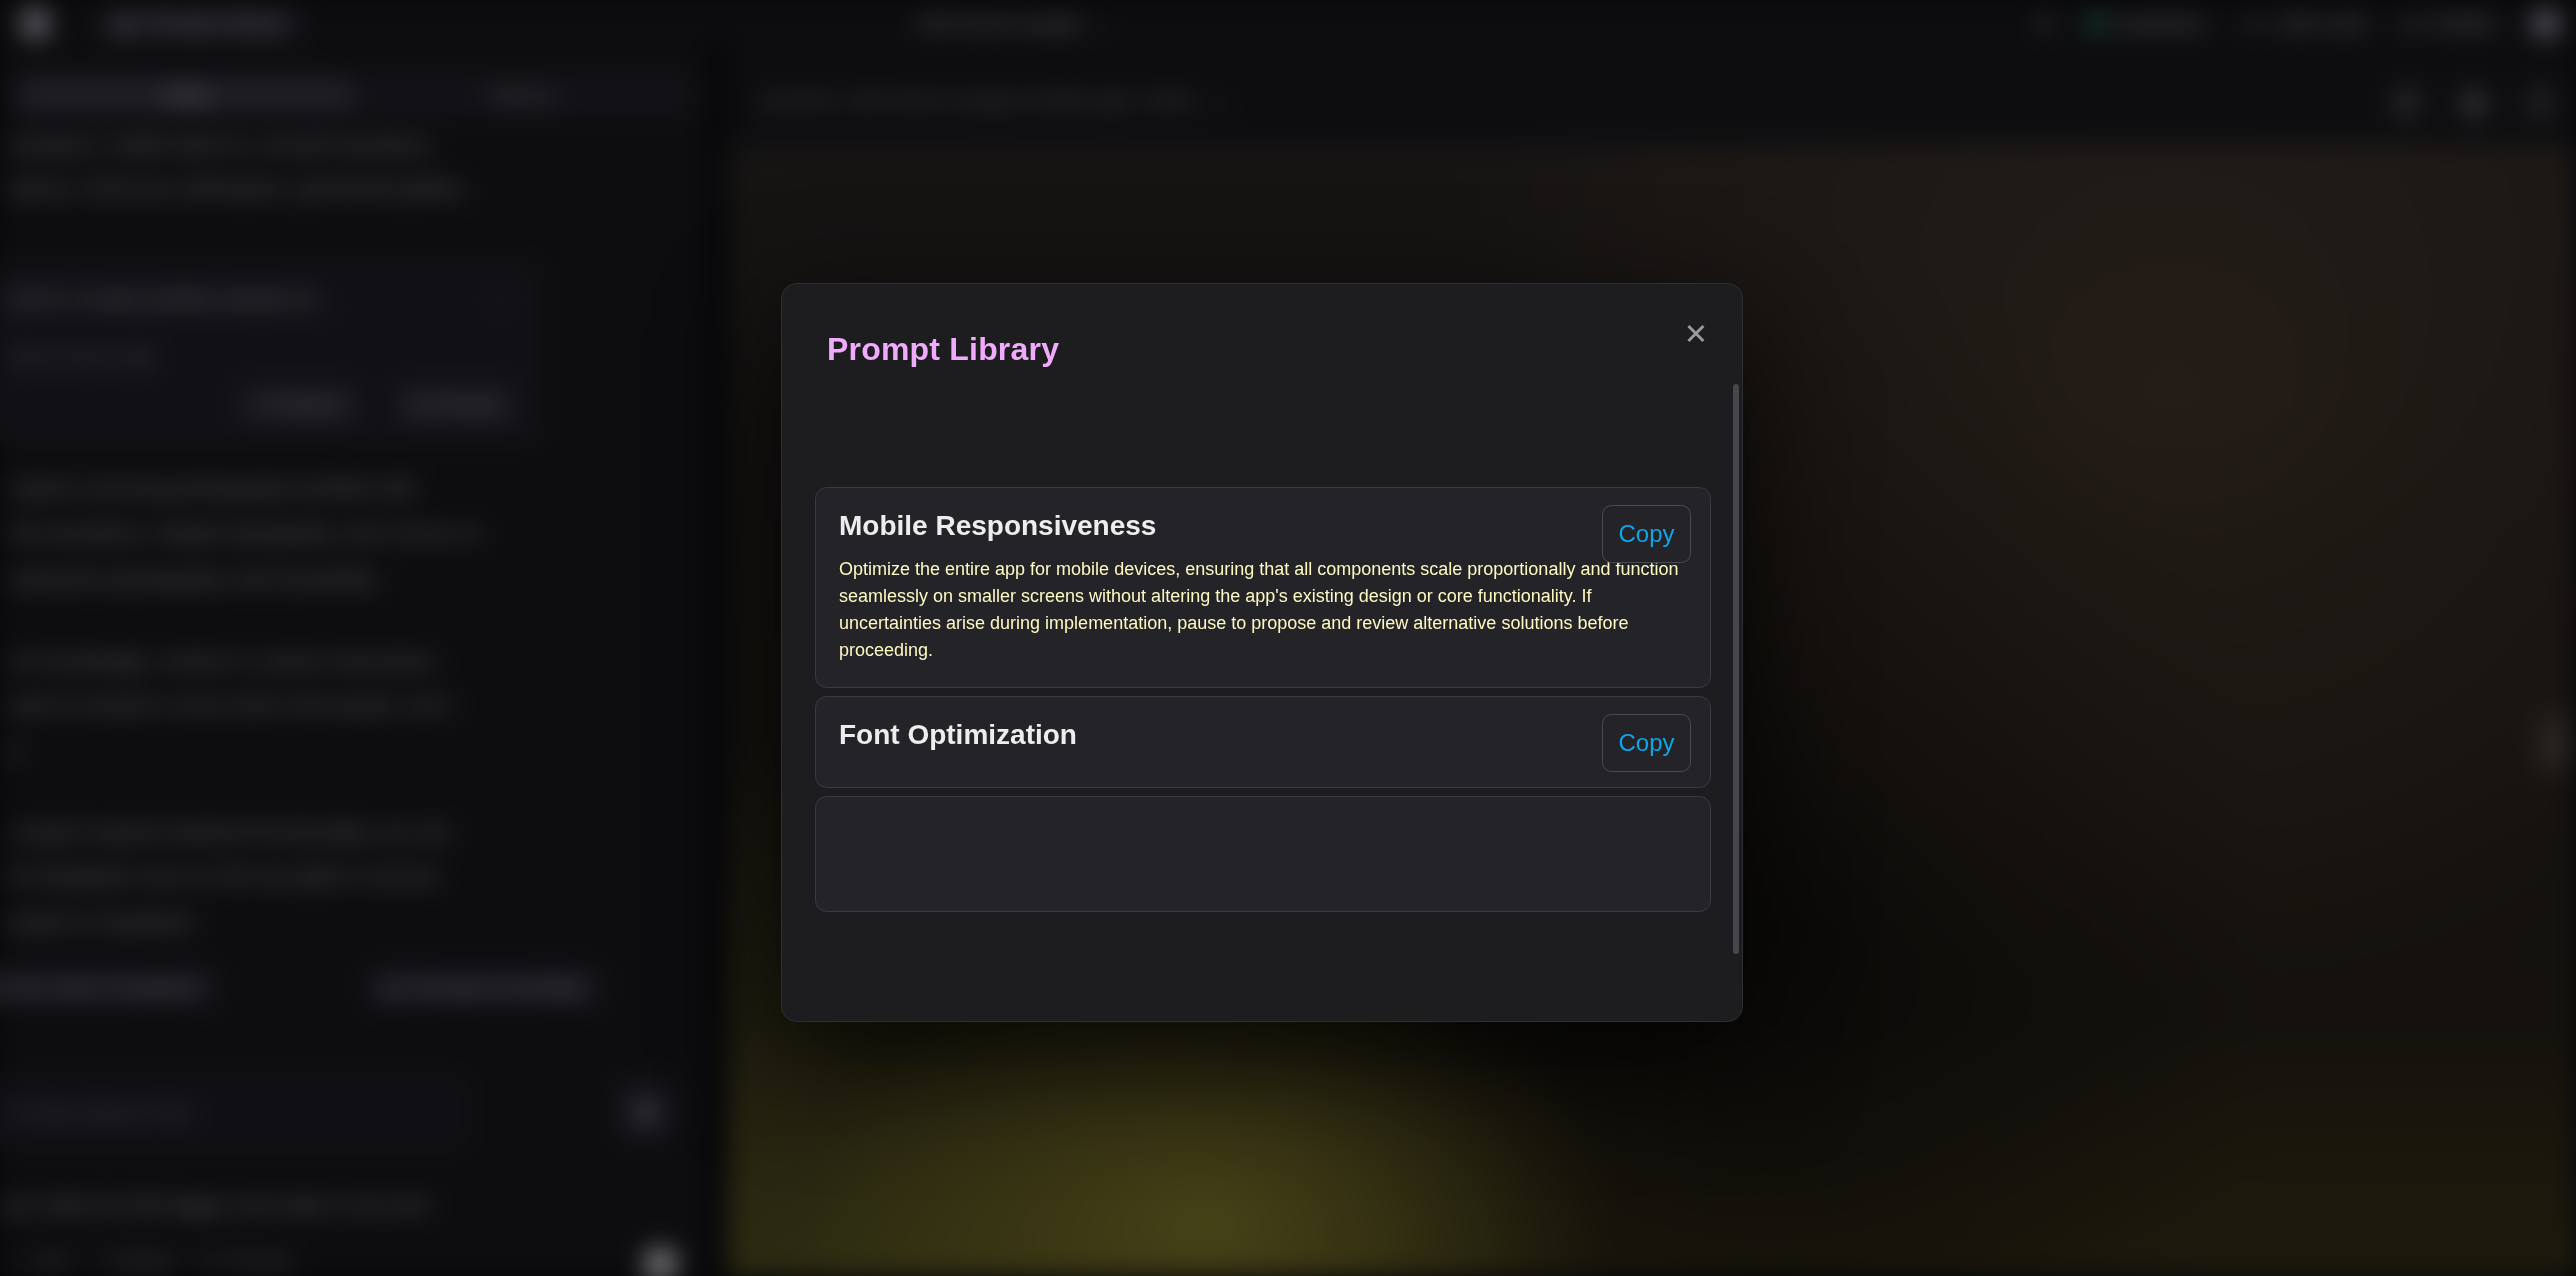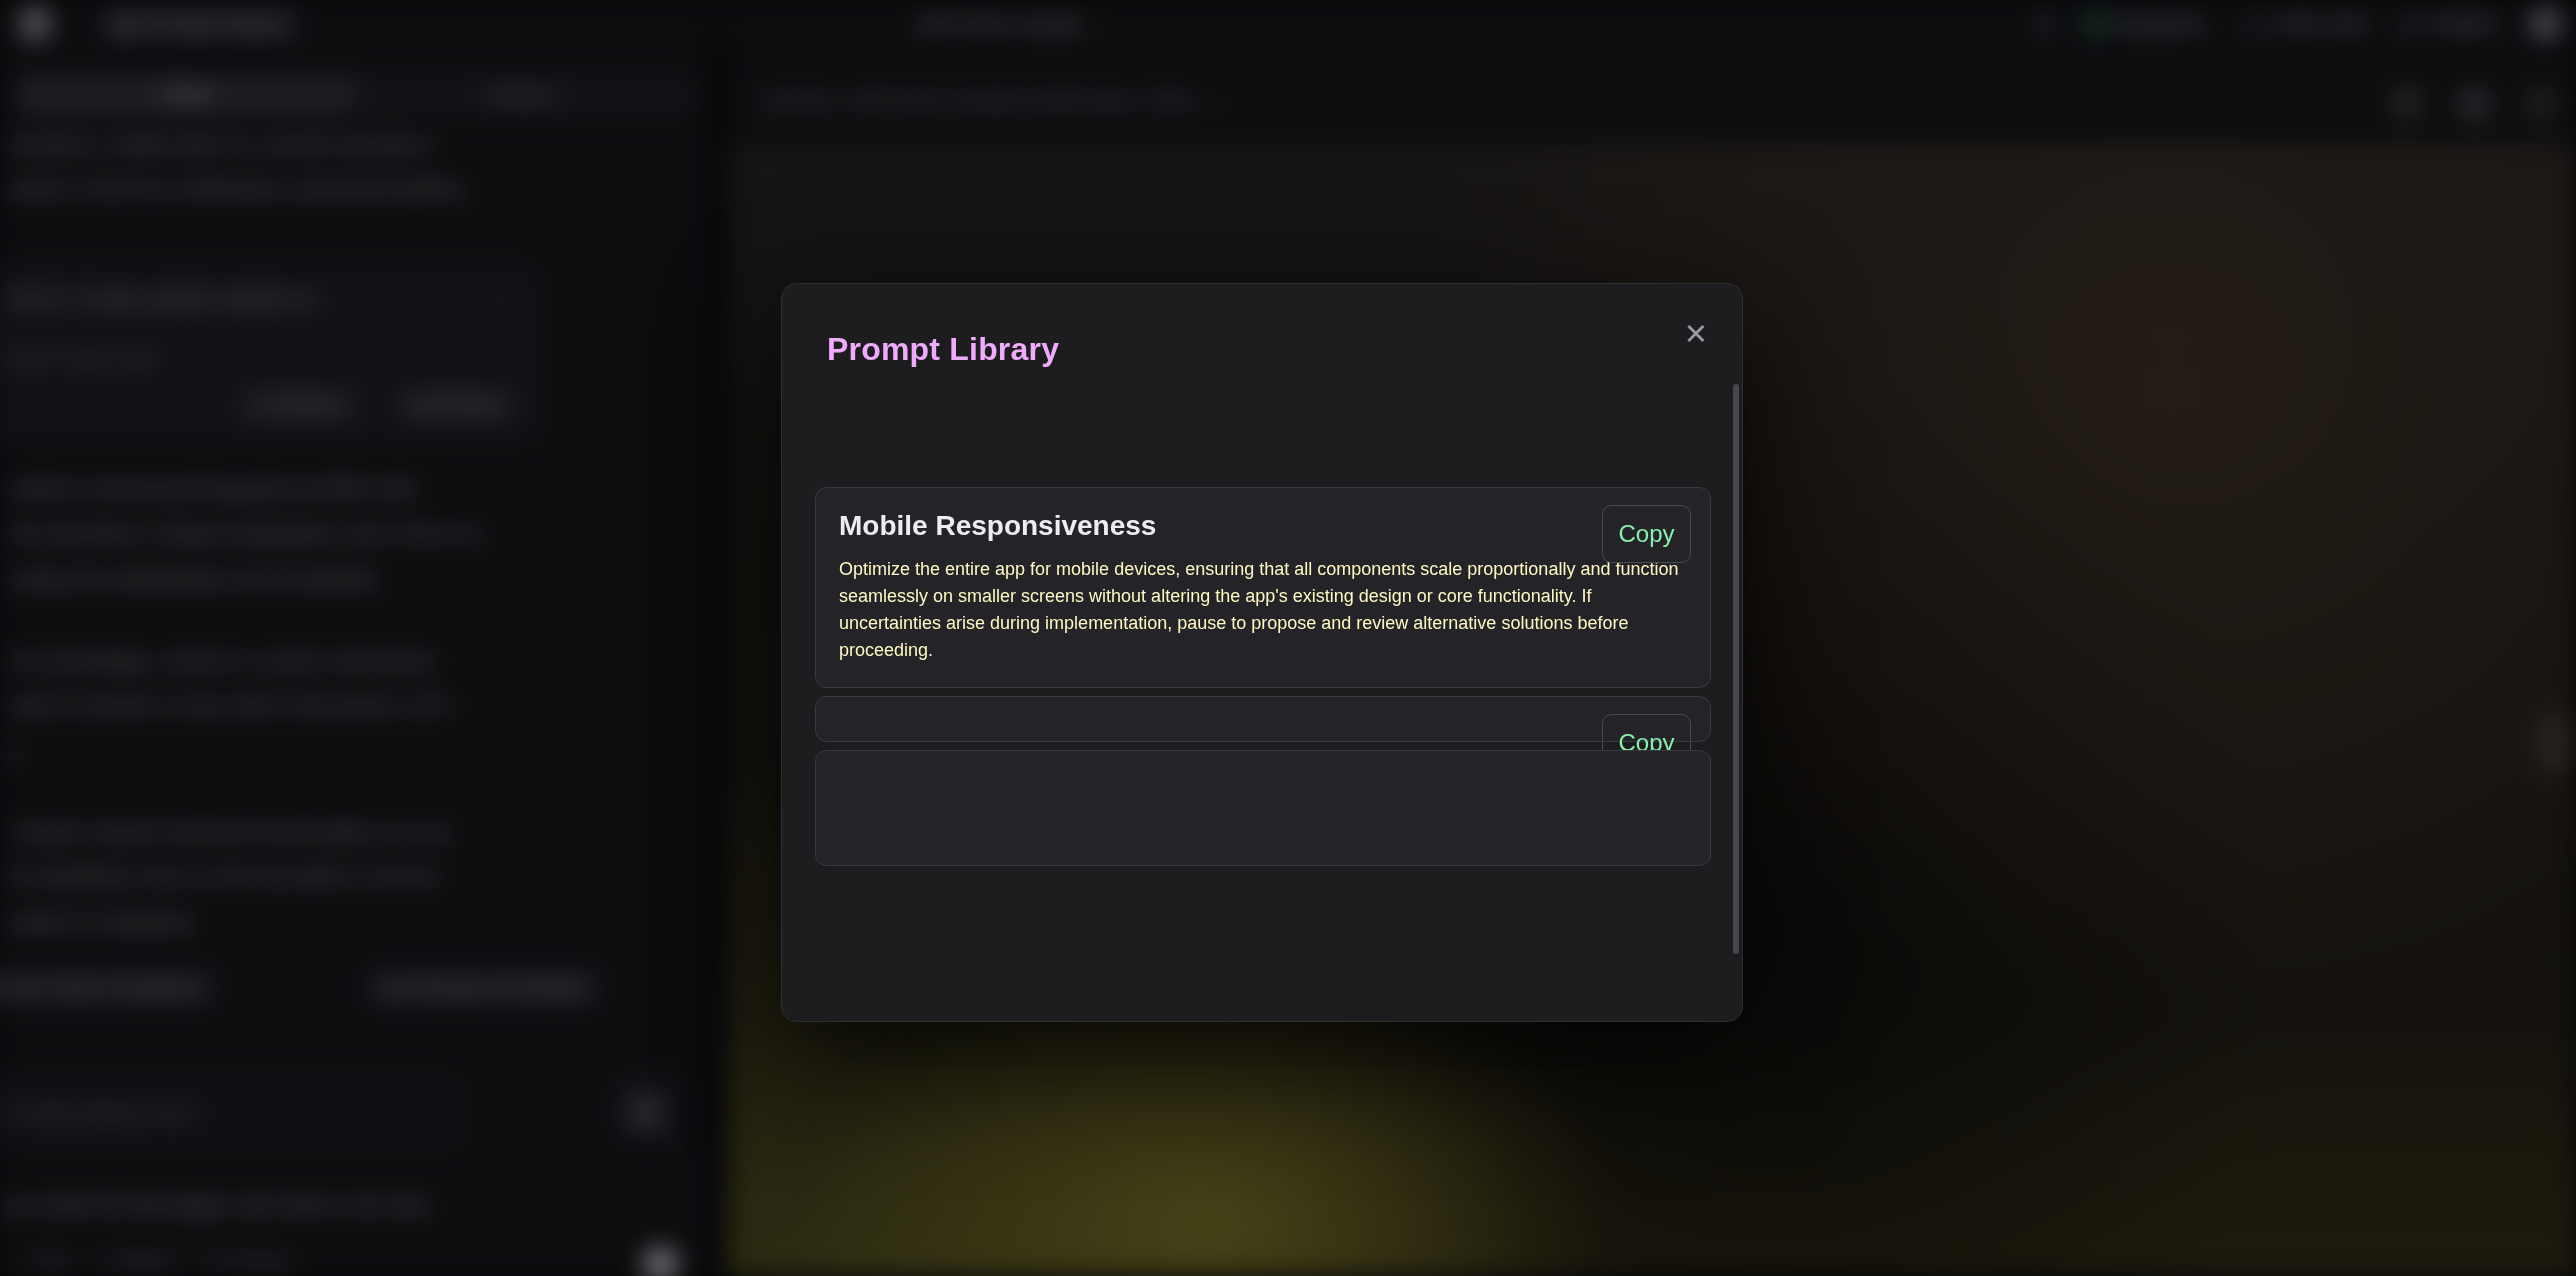--- a/index.html
+++ b/index.html
@@ -54,21 +54,21 @@
 
   
   .modal{position:absolute;left:781px;top:283px;width:962px;height:739px;background:#1d1d20;border:1px solid #2e2e33;border-radius:15.4px;box-shadow:0 39px 116px rgba(0,0,0,0.75);}
   .modal h2{position:absolute;left:33px;top:35px;margin:12px;font-size:32px;font-weight:600;color:#f0abfc;letter-spacing:0.2px;}
   .modal-close{position:absolute;right:25px;top:29px;width:42px;height:42px;background:none;border:none;color:#9a9aa2;font-size:29px;cursor:pointer;display:flex;align-items:center;justify-content:center;padding:0;}
   .search{position:absolute;left:33px;top:104px;width:896px;height:64px;background:#1e1e23;border:1.4px solid #4b4b55;border-radius:9.6px;padding:0 21px;font-size:26px;color:#e8e8ec;outline:none;}
   .search::placeholder{color:#8b8b94;}
   .prompt-list{position:absolute;left:33px;top:203px;width:896px;height:500px;overflow:hidden;display:flex;flex-direction:column;gap:8px;}
   .pcard{position:relative;flex:none;background:#242428;border:1px solid #3a3a40;border-radius:11.6px;padding:21px 23px 23px 23px;}
   .pcard .ptitle{font-size:28px;font-weight:600;color:#ededf0;line-height:33px;margin-bottom:13.5px;}
-  .copy-btn{position:absolute;right:19px;top:17.3px;width:89px;height:58px;background:transparent;border:1.4px solid #4a4a51;border-radius:9.6px;color:#86efac;font-size:24px;cursor:pointer;}
+  .copy-btn{position:absolute;right:19px;top:17.3px;width:89px;height:58px;background:transparent;border:1.4px solid #4a4a51;border-radius:9.6px;color:#0ea5e9;font-size:24px;cursor:pointer;}
   .pbody{font-size:18px;line-height:27px;color:#fef9c3;max-width:847px;}
   .pcard.partial{height:116px;}
   .modal-scrollbar{position:absolute;right:2.9px;top:100px;width:5.8px;height:570px;border-radius:2.9px;background:#46464d;}
 </style>
 </head>
 <body>
 
 <div class="screen">
 
   <div class="backdrop">
@@ -194,20 +194,21 @@
     <button class="modal-close">✕</button>
 
 
     <div class="prompt-list">
       <div class="pcard">
         <div class="ptitle">Mobile Responsiveness</div>
         <button class="copy-btn">Copy</button>
         <div class="pbody">Optimize the entire app for mobile devices, ensuring that all components scale proportionally and function seamlessly on smaller screens without altering the app's existing design or core functionality. If uncertainties arise during implementation, pause to propose and review alternative solutions before proceeding.</div>
       </div>
       <div class="pcard">
+        <div class="ptitle">Font Optimization</div>
         <button class="copy-btn">Copy</button>
       </div>
       <div class="pcard partial"></div>
     </div>
 
     <div class="modal-scrollbar"></div>
   </div>
 </div>
 
 

